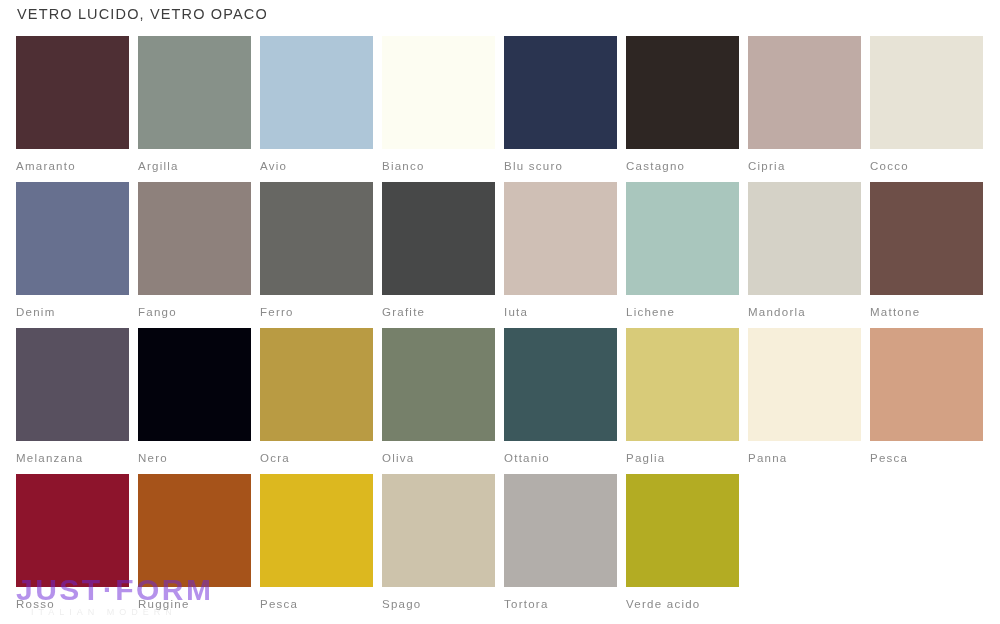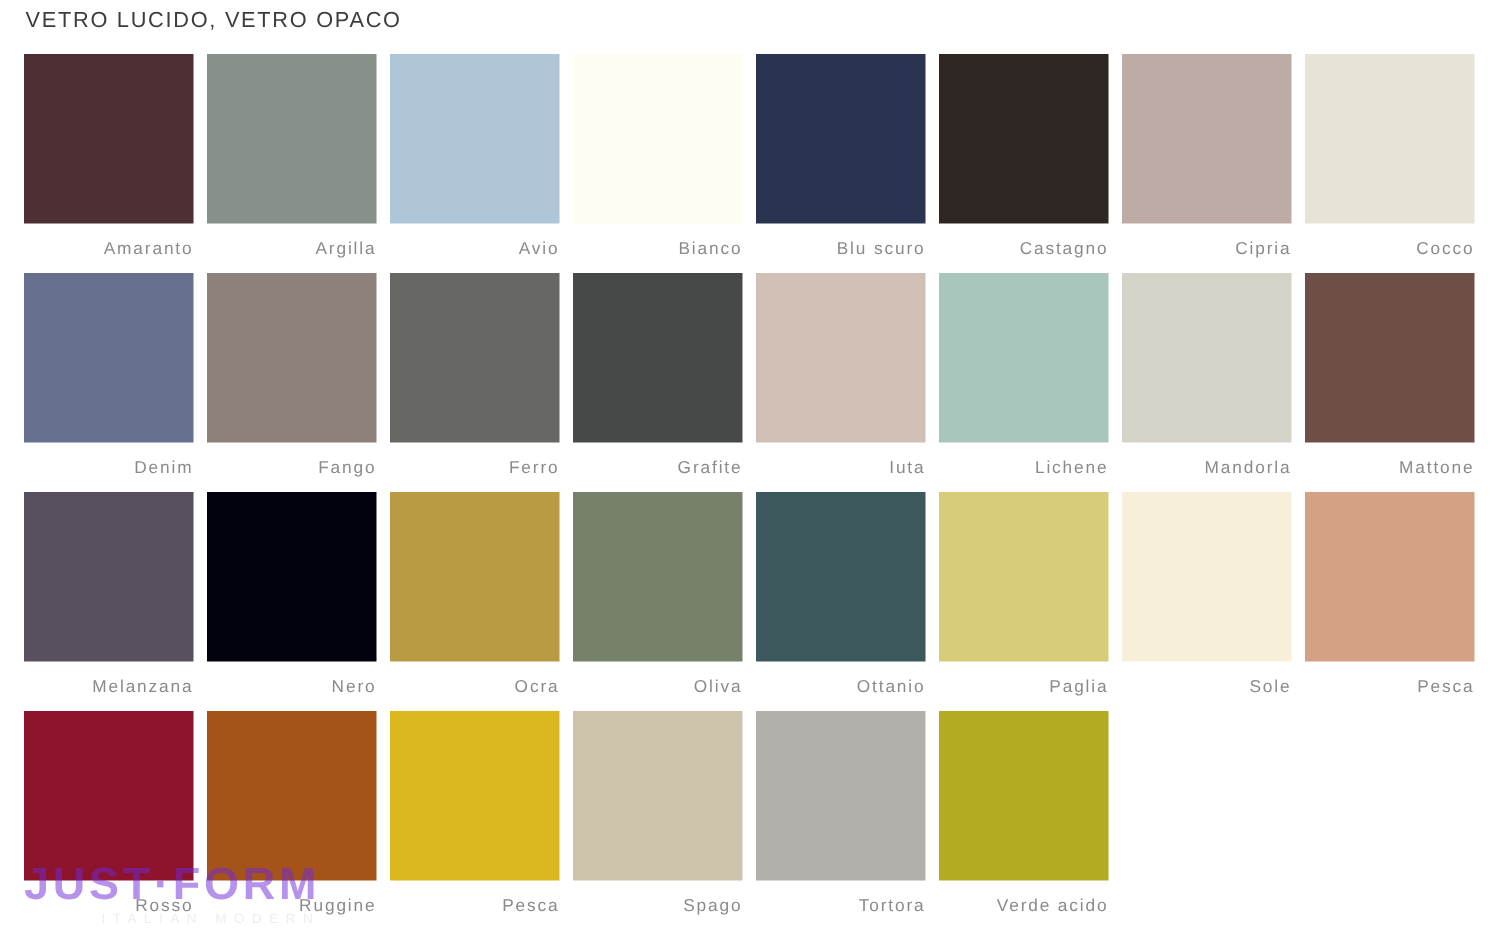--- a/index.html
+++ b/index.html
@@ -12,21 +12,20 @@
     background: #ffffff;
     font-family: "Liberation Sans", sans-serif;
     overflow: hidden;
     position: relative;
   }
   .page {
     position: relative;
     width: 816px;
     height: 624px;
     box-sizing: border-box;
-    text-align: right;
   }
   .palette-title {
     position: absolute;
     left: 17px;
     top: 6px;
     font-size: 14.5px;
     letter-spacing: 1.15px;
     color: #3d3d3d;
     font-weight: 400;
     white-space: nowrap;
@@ -182,21 +181,21 @@
       <div class="swatch-cell">
         <span class="swatch-chip" title="#3c585c" style="background: rgb(60, 88, 92);"></span>
         <span class="swatch-label">Ottanio</span>
       </div>
       <div class="swatch-cell">
         <span class="swatch-chip" title="#d8cb79" style="background: rgb(216, 203, 121);"></span>
         <span class="swatch-label">Paglia</span>
       </div>
       <div class="swatch-cell">
         <span class="swatch-chip" title="#f7efda" style="background: rgb(247, 239, 218);"></span>
-        <span class="swatch-label">Sole</span>
+        <span class="swatch-label">Panna</span>
       </div>
       <div class="swatch-cell">
         <span class="swatch-chip" title="#d3a184" style="background: rgb(211, 161, 132);"></span>
         <span class="swatch-label">Pesca</span>
       </div>
       <div class="swatch-cell">
         <span class="swatch-chip" title="#8d142c" style="background: rgb(141, 20, 44);"></span>
         <span class="swatch-label">Rosso</span>
       </div>
       <div class="swatch-cell">

